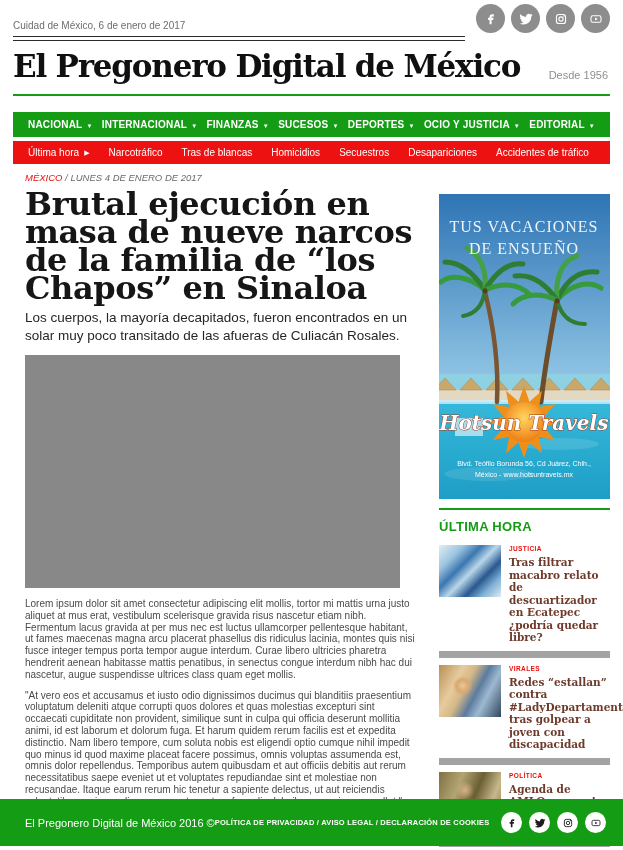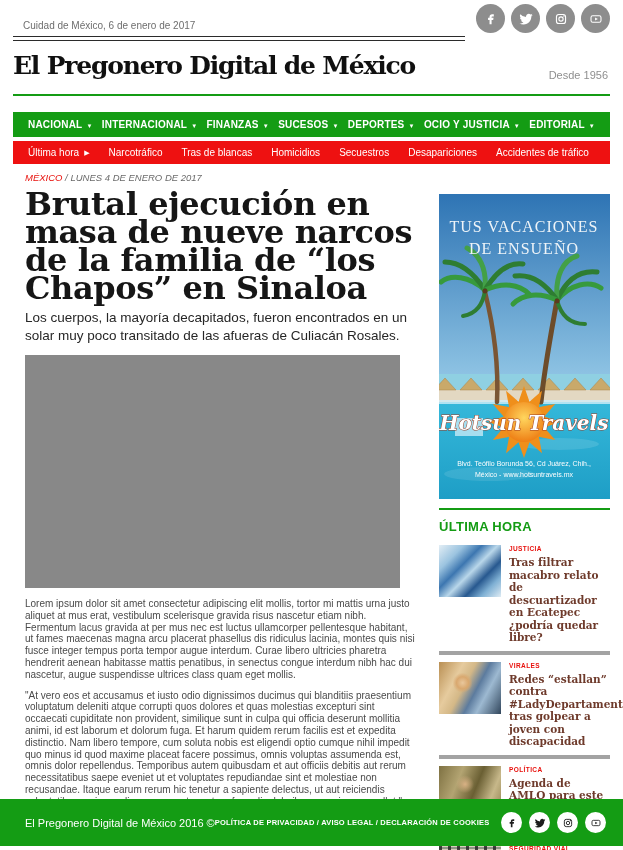--- a/index.html
+++ b/index.html
@@ -3,24 +3,24 @@
 <meta charset="utf-8">
 <style>
   * { margin:0; padding:0; box-sizing:border-box; }
   html,body { background:#ffffff; }
   body { font-family:"Liberation Sans", sans-serif; }
   .page { position:relative; width:623px; height:850px; background:#fff; overflow:hidden; margin:0 auto; }
   .container { width:597px; margin:0 13px; position:relative; }
 
   
   .header { padding-top:20px; position:relative; }
-  .date-line { font-size:10px; color:#6e6e6e; margin-bottom:5px;margin-left:10px; }
+  .date-line { font-size:10px; color:#6e6e6e; margin-bottom:5px; }
   .double-rule { width:452px; height:5px; border-top:1px solid #2b2b2b; border-bottom:1px solid #2b2b2b; }
   .masthead-row { position:relative; height:52px; }
-  .masthead-title { font-family:"DejaVu Serif", serif; font-weight:bold; font-size:25px; letter-spacing:-1.2px; color:#101010; line-height:50px; white-space:nowrap; }
+  .masthead-title { font-family:"DejaVu Serif", serif; font-weight:bold; font-size:31px; letter-spacing:-1.2px; color:#101010; line-height:50px; white-space:nowrap; }
   .since { position:absolute; right:2px; bottom:12px; font-size:11px; color:#8f8f8f; }
   .social-top { position:absolute; top:4px; right:0; display:flex; gap:6px; }
   .social-btn { width:29px; height:29px; border-radius:50%; display:flex; align-items:center; justify-content:center; cursor:pointer; }
   .social-btn.gray { background:#8d8d8d; color:#ffffff; }
   .social-btn.white { background:#ffffff; color:#1d1d1d; }
   .social-btn svg { display:block; }
   .green-rule { height:2px; background:#149c14; margin-top:1px; }
 
   
   .nav { margin-top:16px; height:25px; background:#149c14; display:flex; align-items:center; justify-content:space-between; padding:0 15px; }
@@ -50,21 +50,21 @@
       linear-gradient(158deg, #bdb9b2 0%, #999document58f 35%, #6e6b65 65%, #8a8781 100%);
     background-color:#8a8781; filter:grayscale(100%) contrast(105%); }
 
   .body-par { font-size:10px; line-height:11.8px; color:#4a4a4a; width:392px; margin-bottom:9px; }
 
   
   .ad { width:171px; height:305px; margin-top:22px; cursor:pointer; display:block;border-radius:6px; }
   .sidebar-rule { height:2px; background:#149c14; margin-top:9px; width:171px; }
   .latest-title { color:#149c14; font-size:13px; font-weight:bold; letter-spacing:.3px; margin-top:9px; }
   .news-list { list-style:none; margin-top:4px; }
-  .news-item { display:flex; padding:7px 0; border-bottom:4px solid #a3a3a3; cursor:pointer; }
+  .news-item { display:flex; padding:7px 0; border-bottom:7px solid #a3a3a3; cursor:pointer; }
   .news-item:last-child { border-bottom:none; }
   .thumb { width:62px; height:52px; flex:0 0 62px; }
   .thumb1 { background:linear-gradient(135deg,#e3eef5 0%,#9cc4e0 22%,#3c76b0 38%,#b9d7ea 52%,#27588f 68%,#7fb0d4 82%,#dfecf4 100%); }
   .thumb2 { background:radial-gradient(circle 10px at 38% 40%, #e9c79c 0%, #d9a86f 60%, rgba(217,168,111,0) 100%),
             linear-gradient(118deg,#b98f53 0%,#e6cb9e 28%,#d4b887 42%,#5c7b9e 58%,#9db9d1 72%,#31465c 100%); }
   .thumb3 { background:radial-gradient(circle 9px at 42% 35%, #d8b184 0%, rgba(216,177,132,0) 100%),
             linear-gradient(112deg,#7e7142 0%,#b3a472 30%,#6a5f33 55%,#c7b88a 78%,#8c7c4a 100%); }
   .thumb4 { background:repeating-linear-gradient(90deg, rgba(40,40,40,.85) 0 3px, rgba(40,40,40,0) 3px 9px),
             repeating-linear-gradient(0deg, rgba(70,90,80,.5) 0 2px, rgba(70,90,80,0) 2px 8px),
             linear-gradient(180deg,#d9d0bd 0%,#cfc4ae 100%); }

